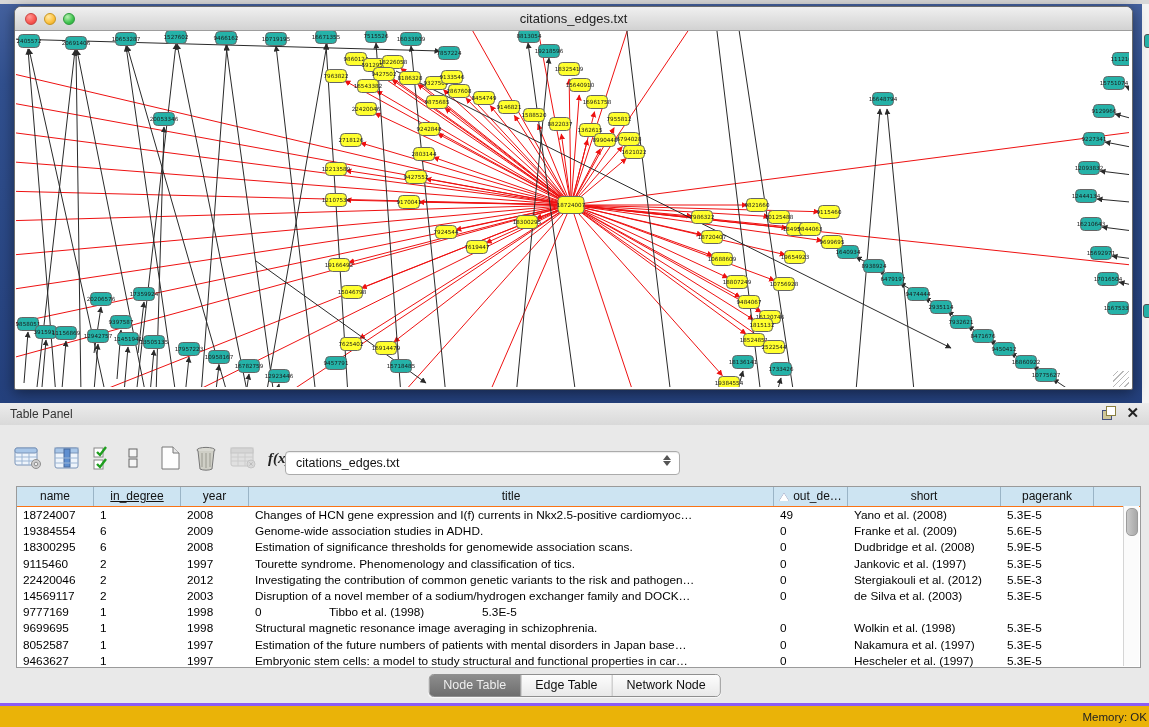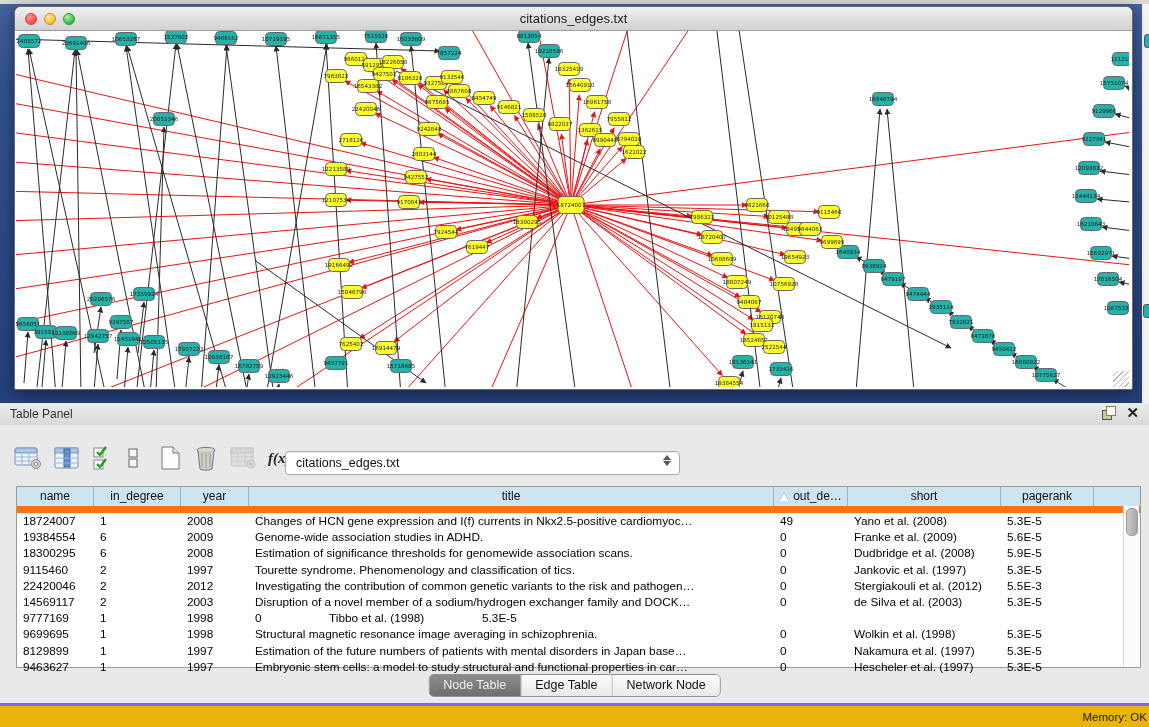--- a/index.html
+++ b/index.html
@@ -39,21 +39,21 @@
   .fx{font-family:"Liberation Serif",serif;font-style:italic;font-weight:bold;font-size:15px;color:#222;}
   .dropdown{position:absolute;left:285px;top:26px;width:393px;height:22px;background:#fff;
     border:1px solid #ababab;border-radius:4px;box-shadow:inset 0 1px 1px rgba(0,0,0,.08);font-size:12.5px;color:#111;}
   .dd-text{position:absolute;left:10px;top:4px;}
   .dd-arrows{position:absolute;right:8px;top:3px;display:flex;flex-direction:column;gap:1px;}
   .dd-arrows i{display:block;width:0;height:0;border-left:4px solid transparent;border-right:4px solid transparent;}
   .dd-arrows .up{border-bottom:5px solid #555;}
   .dd-arrows .dn{border-top:5px solid #555;}
   
   .tbl{position:absolute;left:16px;top:61px;width:1125px;height:182px;background:#fff;border:1px solid #9a9a9a;box-sizing:border-box;}
-  .tbl-head{display:flex;height:19px;background:#cde4f2;border-bottom:7px solid #f97316;}
+  .tbl-head{display:flex;height:19px;background:#cde4f2;border-bottom:1px solid #f97316;}
   .th{box-sizing:border-box;border-right:1px solid #9ab4c6;font-size:12px;color:#111;
     text-align:center;line-height:18px;overflow:hidden;white-space:nowrap;}
   .th .sort-tri{display:inline-block;width:0;height:0;border-left:5px solid transparent;border-right:5px solid transparent;
     border-bottom:8px solid #2f6e96;position:relative;top:1px;margin-right:4px;}
   .tr{display:flex;height:16.2px;font-size:11.8px;color:#000;}
   .td{box-sizing:border-box;padding:1px 4px 0 6px;overflow:hidden;white-space:nowrap;}
   .vscroll{position:absolute;top:19px;right:1px;bottom:1px;width:15px;background:#fbfbfb;border-left:1px solid #d5d5d5;}
   .vthumb{position:absolute;top:2px;left:2px;width:10px;height:26px;border-radius:5px;
     background:linear-gradient(90deg,#c9c9c9,#a8a8a8);border:1px solid #9b9b9b;}
   
@@ -753,21 +753,21 @@
     <span class="dd-text">citations_edges.txt</span>
     <span class="dd-arrows">
         <i class="up"></i>
         <i class="dn"></i>
       </span>
   </div>
 
   <div class="tbl">
     <div class="tbl-head" id="tbl-head">
         <div class="th" style="width: 77px;">name</div>
-        <div class="th" style="width: 87px;">in_degree</div>
+        <div class="th" style="width: 87px; text-decoration: underline;">in_degree</div>
         <div class="th" style="width: 68px;">year</div>
         <div class="th" style="width: 525px;">title</div>
         <div class="th" style="width: 74px;"><i class="sort-tri" style="border-bottom-color: rgb(255, 255, 255); filter: drop-shadow(rgb(34, 34, 102) 0px 0px 0.6px);"></i>out_de…</div>
         <div class="th" style="width: 153px;">short</div>
         <div class="th" style="width: 93px;">pagerank</div>
       </div>
     <div id="tbl-body">
         <div class="tr">
           <div class="td" style="width: 77px;">18724007</div>
           <div class="td" style="width: 87px;">1</div>
@@ -833,21 +833,21 @@
         <div class="tr">
           <div class="td" style="width: 77px;">9699695</div>
           <div class="td" style="width: 87px;">1</div>
           <div class="td" style="width: 68px;">1998</div>
           <div class="td" style="width: 525px;">Structural magnetic resonance image averaging in schizophrenia.</div>
           <div class="td" style="width: 74px;">0</div>
           <div class="td" style="width: 153px;">Wolkin et al. (1998)</div>
           <div class="td" style="width: 93px;">5.3E-5</div>
         </div>
         <div class="tr">
-          <div class="td" style="width: 77px;">8129899</div>
+          <div class="td" style="width: 77px;">8052587</div>
           <div class="td" style="width: 87px;">1</div>
           <div class="td" style="width: 68px;">1997</div>
           <div class="td" style="width: 525px;">Estimation of the future numbers of patients with mental disorders in Japan base…</div>
           <div class="td" style="width: 74px;">0</div>
           <div class="td" style="width: 153px;">Nakamura et al. (1997)</div>
           <div class="td" style="width: 93px;">5.3E-5</div>
         </div>
         <div class="tr">
           <div class="td" style="width: 77px;">9463627</div>
           <div class="td" style="width: 87px;">1</div>

